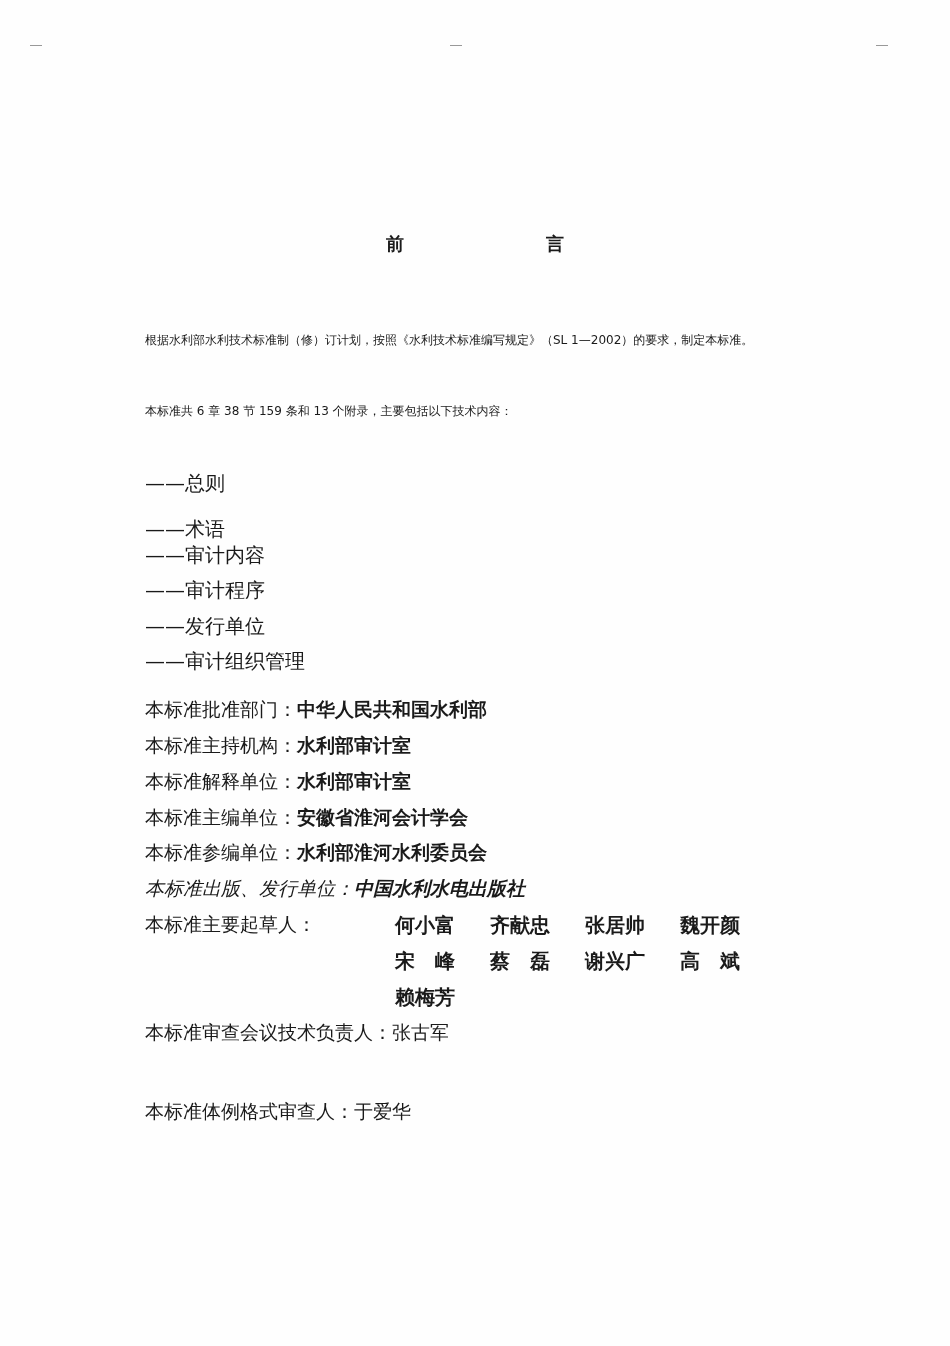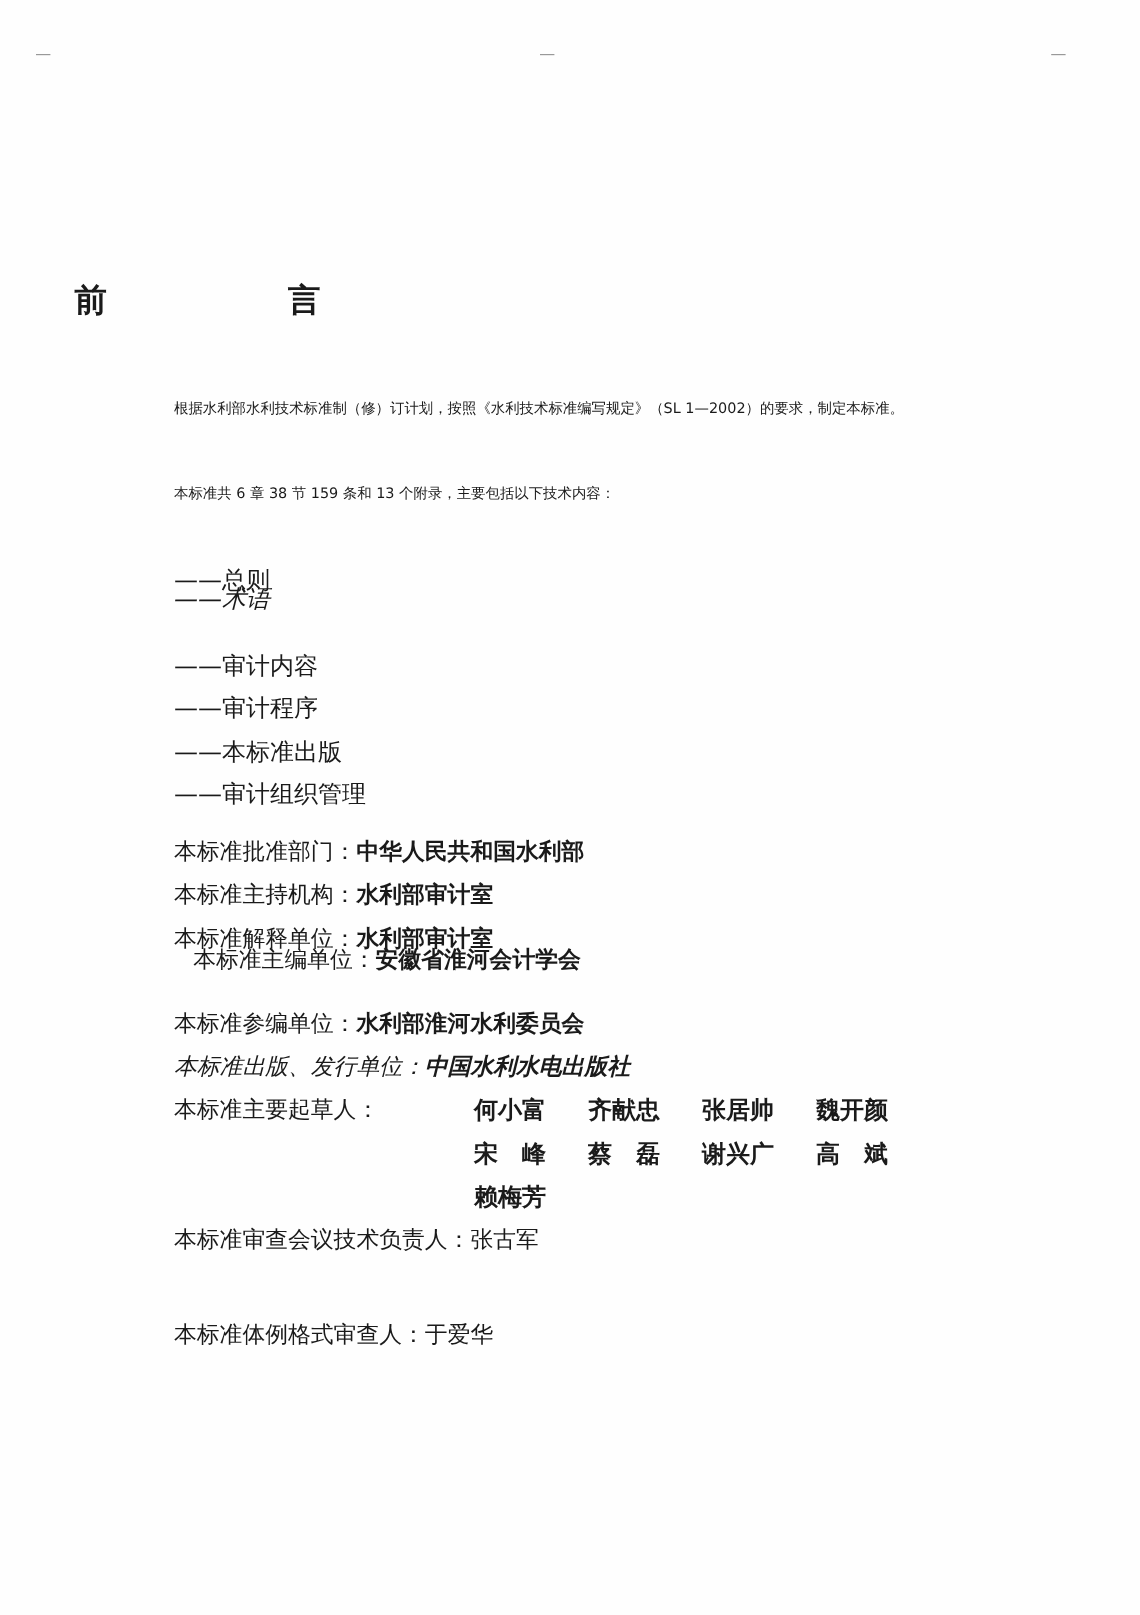--- a/index.html
+++ b/index.html
@@ -1,18 +1,18 @@
 <!DOCTYPE html>
 <html><head>
 <meta charset="utf-8">
 <style>
   html, body { margin:0; padding:0; }
   body { width:950px; height:1346px; background:#fefefe; position:relative; overflow:hidden;
          font-family:"DejaVu Sans", sans-serif; color:#1a1a1a; }
-  .title { position:absolute; top:232px; left:0; width:950px; text-align:left; font-size:27px; font-weight:bold; letter-spacing:62px; padding-left:62px; box-sizing:border-box; }
+  .title { position:absolute; top:232px; left:0; width:950px; text-align:center; font-size:18px; font-weight:bold; letter-spacing:62px; padding-left:62px; box-sizing:border-box; }
   .p { position:absolute; left:98px; width:680px; font-size:12px; line-height:35.5px; }
   .indent { text-indent:47px; }
   .item { position:absolute; left:145px; font-size:20px; }
   .row { position:absolute; left:145px; font-size:19px; white-space:nowrap;text-align:right; }
   .row .v { font-weight:bold; }
   .names { position:absolute; left:360px; font-size:20px; font-weight:bold; }
   .names span { display:inline-block; width:95px;text-align:right; }
   .dot { position:absolute; background:#999; height:1px; }
 </style>
 </head>
@@ -21,30 +21,30 @@
 <div class="dot" style="top:45px;left:30px;width:12px;"></div>
 <div class="dot" style="top:45px;left:450px;width:12px;"></div>
 <div class="dot" style="top:45px;left:876px;width:12px;"></div>
 
 <div class="title">前　言</div>
 
 <div class="p indent" style="top:323px;">根据水利部水利技术标准制（修）订计划，按照《水利技术标准编写规定》（SL 1—2002）的要求，制定本标准。</div>
 <div class="p indent" style="top:394px;">本标准共 6 章 38 节 159 条和 13 个附录，主要包括以下技术内容：</div>
 
 <div class="item" style="top:470px;">——总则</div>
-<div class="item" style="top:486px;font-style:italic;">——术语</div>
+<div class="item" style="top:516px;">——术语</div>
 <div class="item" style="top:542px;">——审计内容</div>
 <div class="item" style="top:577px;">——审计程序</div>
-<div class="item" style="top:613px;">——本标准出版</div>
+<div class="item" style="top:613px;">——发行单位</div>
 <div class="item" style="top:648px;">——审计组织管理</div>
 
 <div class="row" style="top:697px;"><span>本标准批准部门：</span><span class="v">中华人民共和国水利部</span></div>
 <div class="row" style="top:733px;"><span>本标准主持机构：</span><span class="v">水利部审计室</span></div>
 <div class="row" style="top:769px;"><span>本标准解释单位：</span><span class="v">水利部审计室</span></div>
-<div class="row" style="top:787px;margin-left:16px;"><span>本标准主编单位：</span><span class="v">安徽省淮河会计学会</span></div>
+<div class="row" style="top:805px;"><span>本标准主编单位：</span><span class="v">安徽省淮河会计学会</span></div>
 <div class="row" style="top:840px;"><span>本标准参编单位：</span><span class="v">水利部淮河水利委员会</span></div>
 <div class="row" style="top:876px;font-style:italic;"><span>本标准出版、发行单位：</span><span class="v">中国水利水电出版社</span></div>
 
 <div class="row" style="top:912px;">本标准主要起草人：</div>
 <div class="names" style="top:912px;">
   <span>何小富</span><span>齐献忠</span><span>张居帅</span><span>魏开颜</span>
 </div>
 <div class="names" style="top:948px;">
   <span>宋　峰</span><span>蔡　磊</span><span>谢兴广</span><span>高　斌</span>
 </div>

